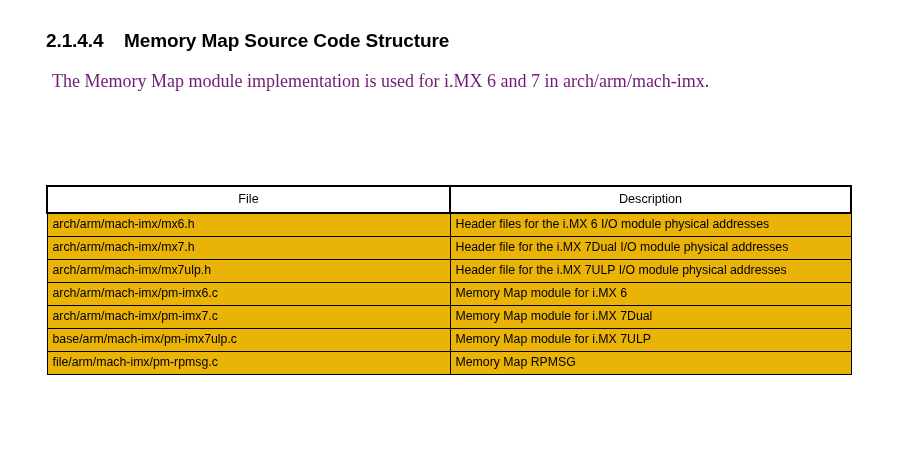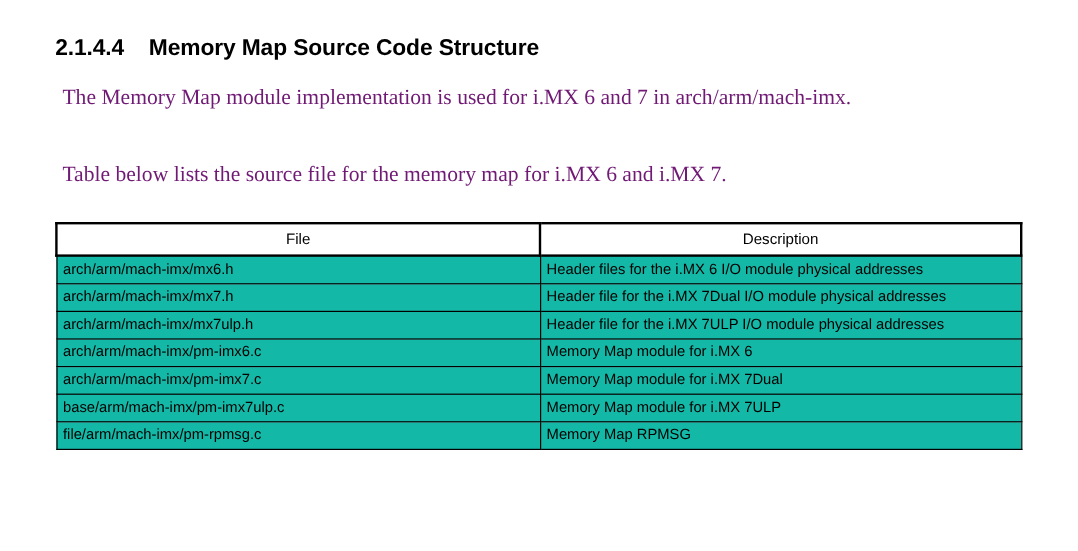--- a/index.html
+++ b/index.html
@@ -93,21 +93,21 @@
     font-weight: normal;
     font-size: 12.6px;
     padding: 5px 4px 6px 4px;
     background: #ffffff;
   }
   table.memmap tbody td {
     border: 1px solid #000;
     vertical-align: top;
     padding: 3px 4px 4px 5px;
     line-height: 15px;
-    background: #14b8a6;
+    background: #eab308;
   }
   table.memmap tbody td.cell-file {
     white-space: nowrap;
   }
   .desc-intro {
     margin: 0;
   }
   ul.desc-list {
     margin: 1px 0 0 0;
     padding: 0 0 0 36px;
@@ -133,21 +133,20 @@
 <body>
 
 <div class="page">
 
   <h2 class="section-heading">
     <span class="sec-num">2.1.4.4</span><span>Memory Map Source Code Structure</span>
   </h2>
 
   <p class="body-para" id="para-1">The Memory Map module implementation is used for i.MX 6 and 7 in arch/arm/mach-imx.</p>
 
-  <p class="body-para" id="para-2">Table below lists the source file for the memory map for i.MX 6 and i.MX 7.</p>
 
 
   <div class="table-wrap">
     <table class="memmap">
       <colgroup>
         <col class="col-file">
         <col class="col-desc">
       </colgroup>
       <thead>
         <tr>

